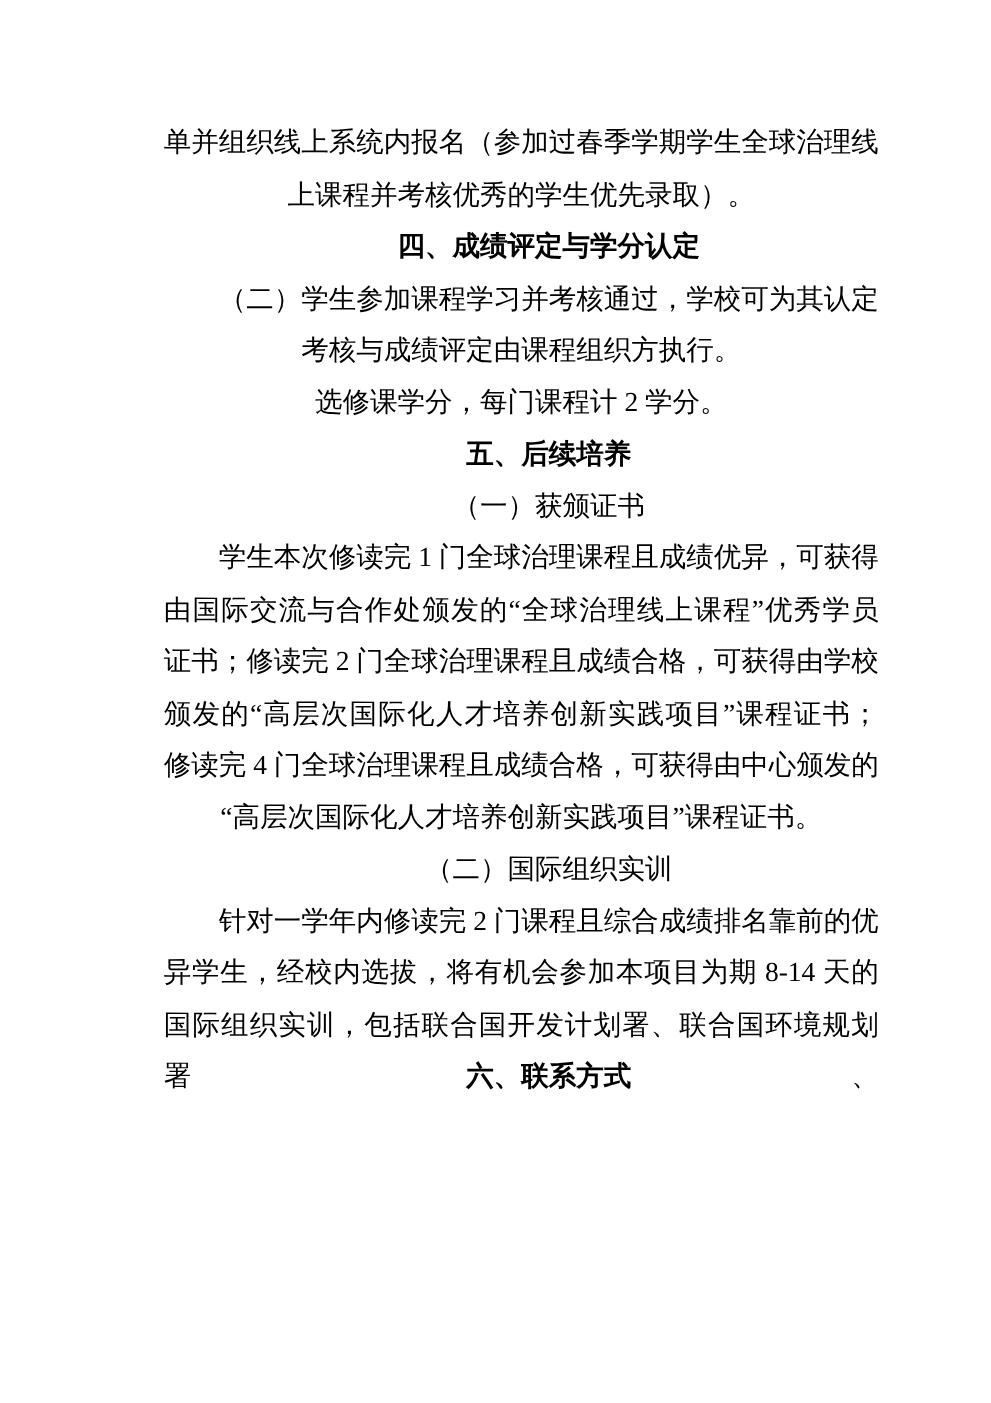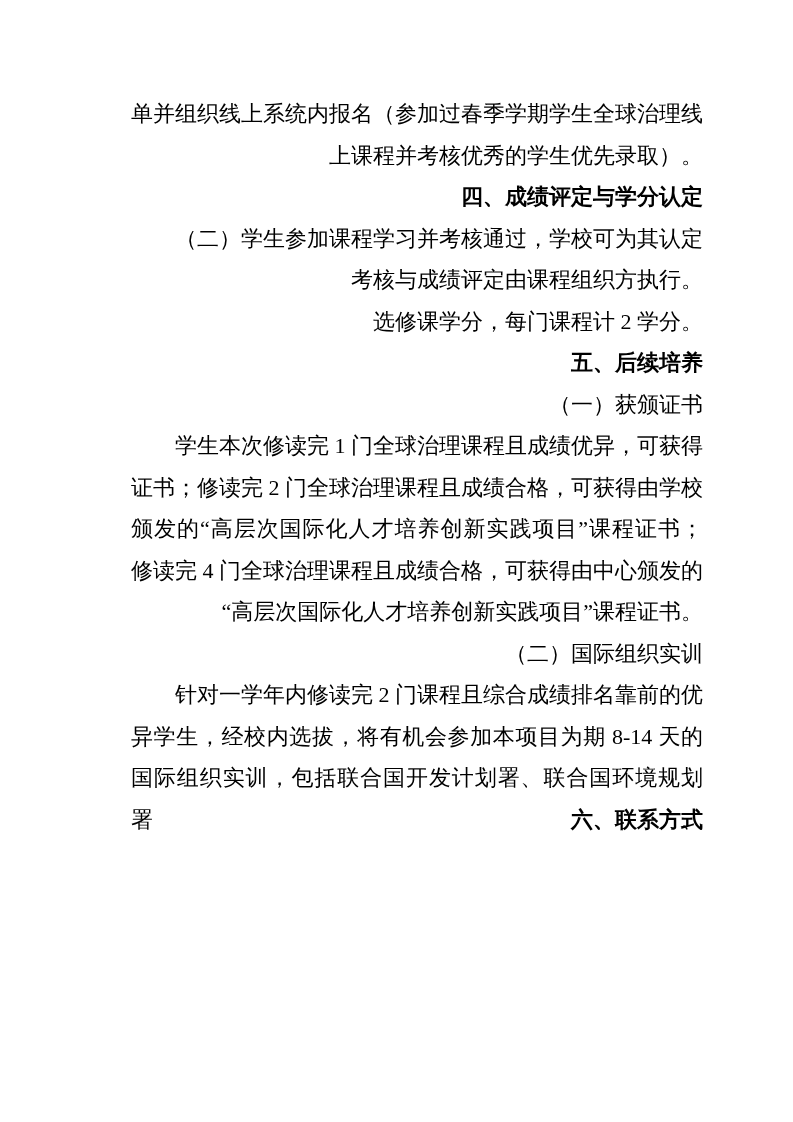--- a/index.html
+++ b/index.html
@@ -20,21 +20,21 @@
   .textblock {
     position: absolute;
     left: 113px;
     top: 93px;
     width: 572px;
   }
   .line {
     font-size: 22px;
     line-height: 41.5px;
     height: 41.5px;
-    text-align: right;
+    text-align: center;
     white-space: nowrap;
   }
   .line.justify {
     white-space: normal;
     text-align: justify;
     text-align-last: justify;
   }
   .line.indent {
     text-indent: 44px;
   }
@@ -50,20 +50,21 @@
   <div class="textblock">
       <div class="line justify">单并组织线上系统内报名（参加过春季学期学生全球治理线</div>
       <div class="line">上课程并考核优秀的学生优先录取）。</div>
       <div class="line bold indent">四、成绩评定与学分认定</div>
       <div class="line indent justify">（二）学生参加课程学习并考核通过，学校可为其认定</div>
       <div class="line">考核与成绩评定由课程组织方执行。</div>
       <div class="line">选修课学分，每门课程计 2 学分。</div>
       <div class="line bold indent">五、后续培养</div>
       <div class="line indent">（一）获颁证书</div>
       <div class="line indent justify">学生本次修读完 1 门全球治理课程且成绩优异，可获得</div>
+      <div class="line justify">由国际交流与合作处颁发的“全球治理线上课程”优秀学员</div>
       <div class="line justify">证书；修读完 2 门全球治理课程且成绩合格，可获得由学校</div>
       <div class="line justify">颁发的“高层次国际化人才培养创新实践项目”课程证书；</div>
       <div class="line justify">修读完 4 门全球治理课程且成绩合格，可获得由中心颁发的</div>
       <div class="line">“高层次国际化人才培养创新实践项目”课程证书。</div>
       <div class="line indent">（二）国际组织实训</div>
       <div class="line indent justify">针对一学年内修读完 2 门课程且综合成绩排名靠前的优</div>
       <div class="line justify">异学生，经校内选拔，将有机会参加本项目为期 8-14 天的</div>
       <div class="line justify">国际组织实训，包括联合国开发计划署、联合国环境规划署、</div>
       <div class="line bold indent">六、联系方式</div>
     </div>

